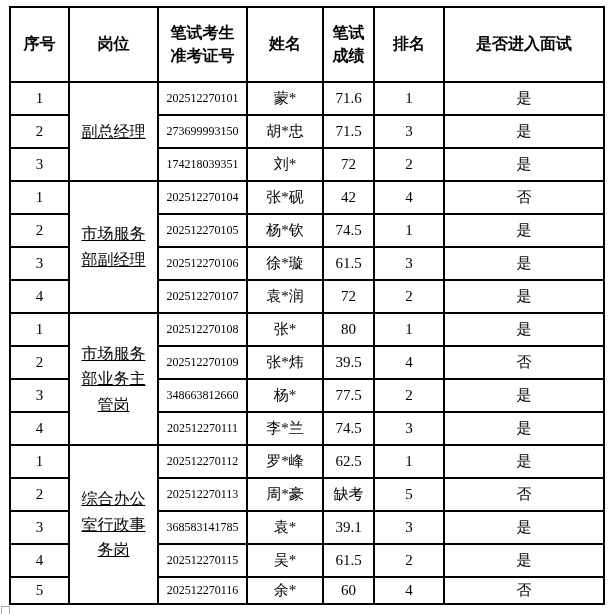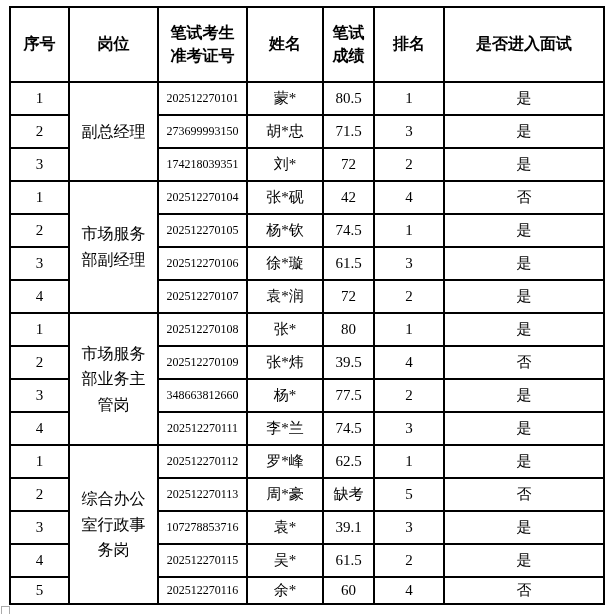--- a/index.html
+++ b/index.html
@@ -45,20 +45,21 @@
   tbody tr { height: 33px; }
   tbody tr:last-child { height: 27px; }
   td {
     font-family: "Liberation Serif", serif;
     font-size: 15px;
   }
   td.pos {
     font-size: 16px;
     line-height: 1.6;
     white-space: pre-line;
+    text-decoration: underline;
   }
   td.ticket { font-size: 12px; border-radius: 7px; }
   td.no, td.rank, td.score { font-size: 15px; }
   td.name, td.interview { font-size: 15px; }
   .corner-handle {
     position: absolute;
     left: 1px;
     top: 606px;
     width: 9px;
     height: 9px;
@@ -93,21 +94,21 @@
         <th>排名</th>
         <th>是否进入面试</th>
       </tr>
     </thead>
     <tbody>
         <tr>
           <td class="no">1</td>
           <td class="pos" rowspan="3">副总经理</td>
           <td class="ticket">202512270101</td>
           <td class="name">蒙*</td>
-          <td class="score">80.5</td>
+          <td class="score">71.6</td>
           <td class="rank">1</td>
           <td class="interview">是</td>
         </tr>
         <tr>
           <td class="no">2</td>
           <td class="ticket">273699993150</td>
           <td class="name">胡*忠</td>
           <td class="score">71.5</td>
           <td class="rank">3</td>
           <td class="interview">是</td>
@@ -203,21 +204,21 @@
         <tr>
           <td class="no">2</td>
           <td class="ticket">202512270113</td>
           <td class="name">周*豪</td>
           <td class="score">缺考</td>
           <td class="rank">5</td>
           <td class="interview">否</td>
         </tr>
         <tr>
           <td class="no">3</td>
-          <td class="ticket">107278853716</td>
+          <td class="ticket">368583141785</td>
           <td class="name">袁*</td>
           <td class="score">39.1</td>
           <td class="rank">3</td>
           <td class="interview">是</td>
         </tr>
         <tr>
           <td class="no">4</td>
           <td class="ticket">202512270115</td>
           <td class="name">吴*</td>
           <td class="score">61.5</td>

